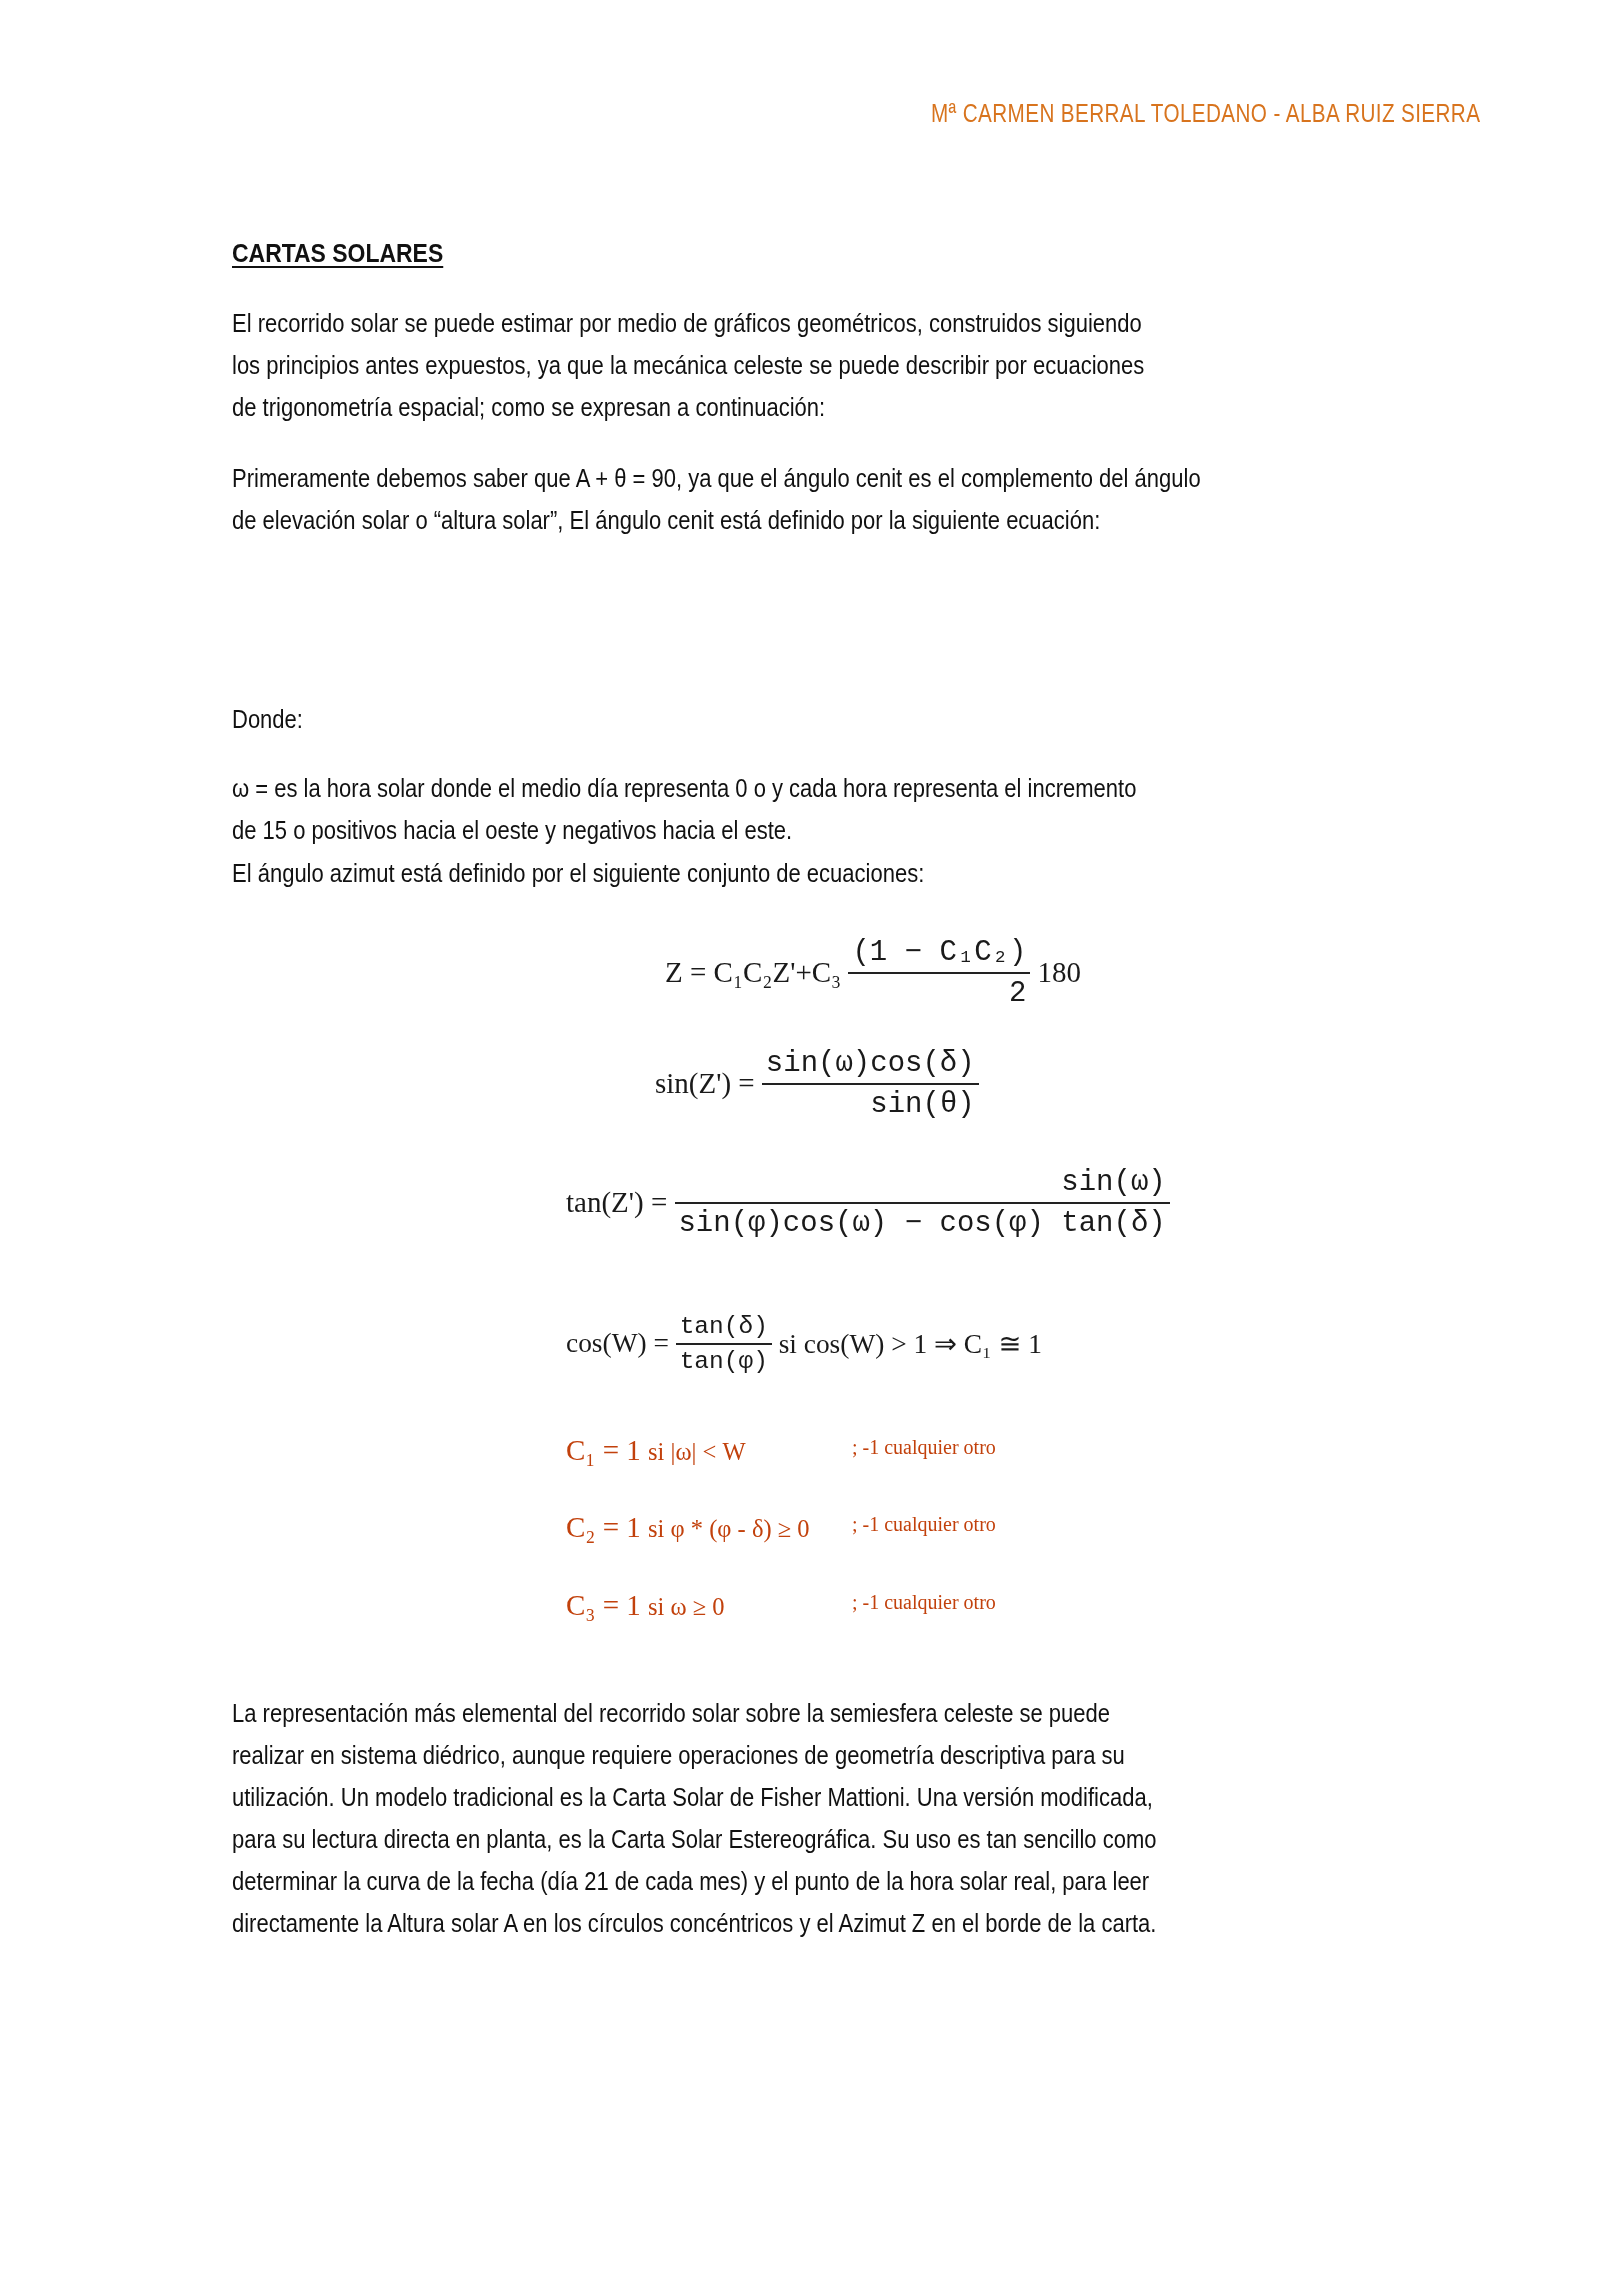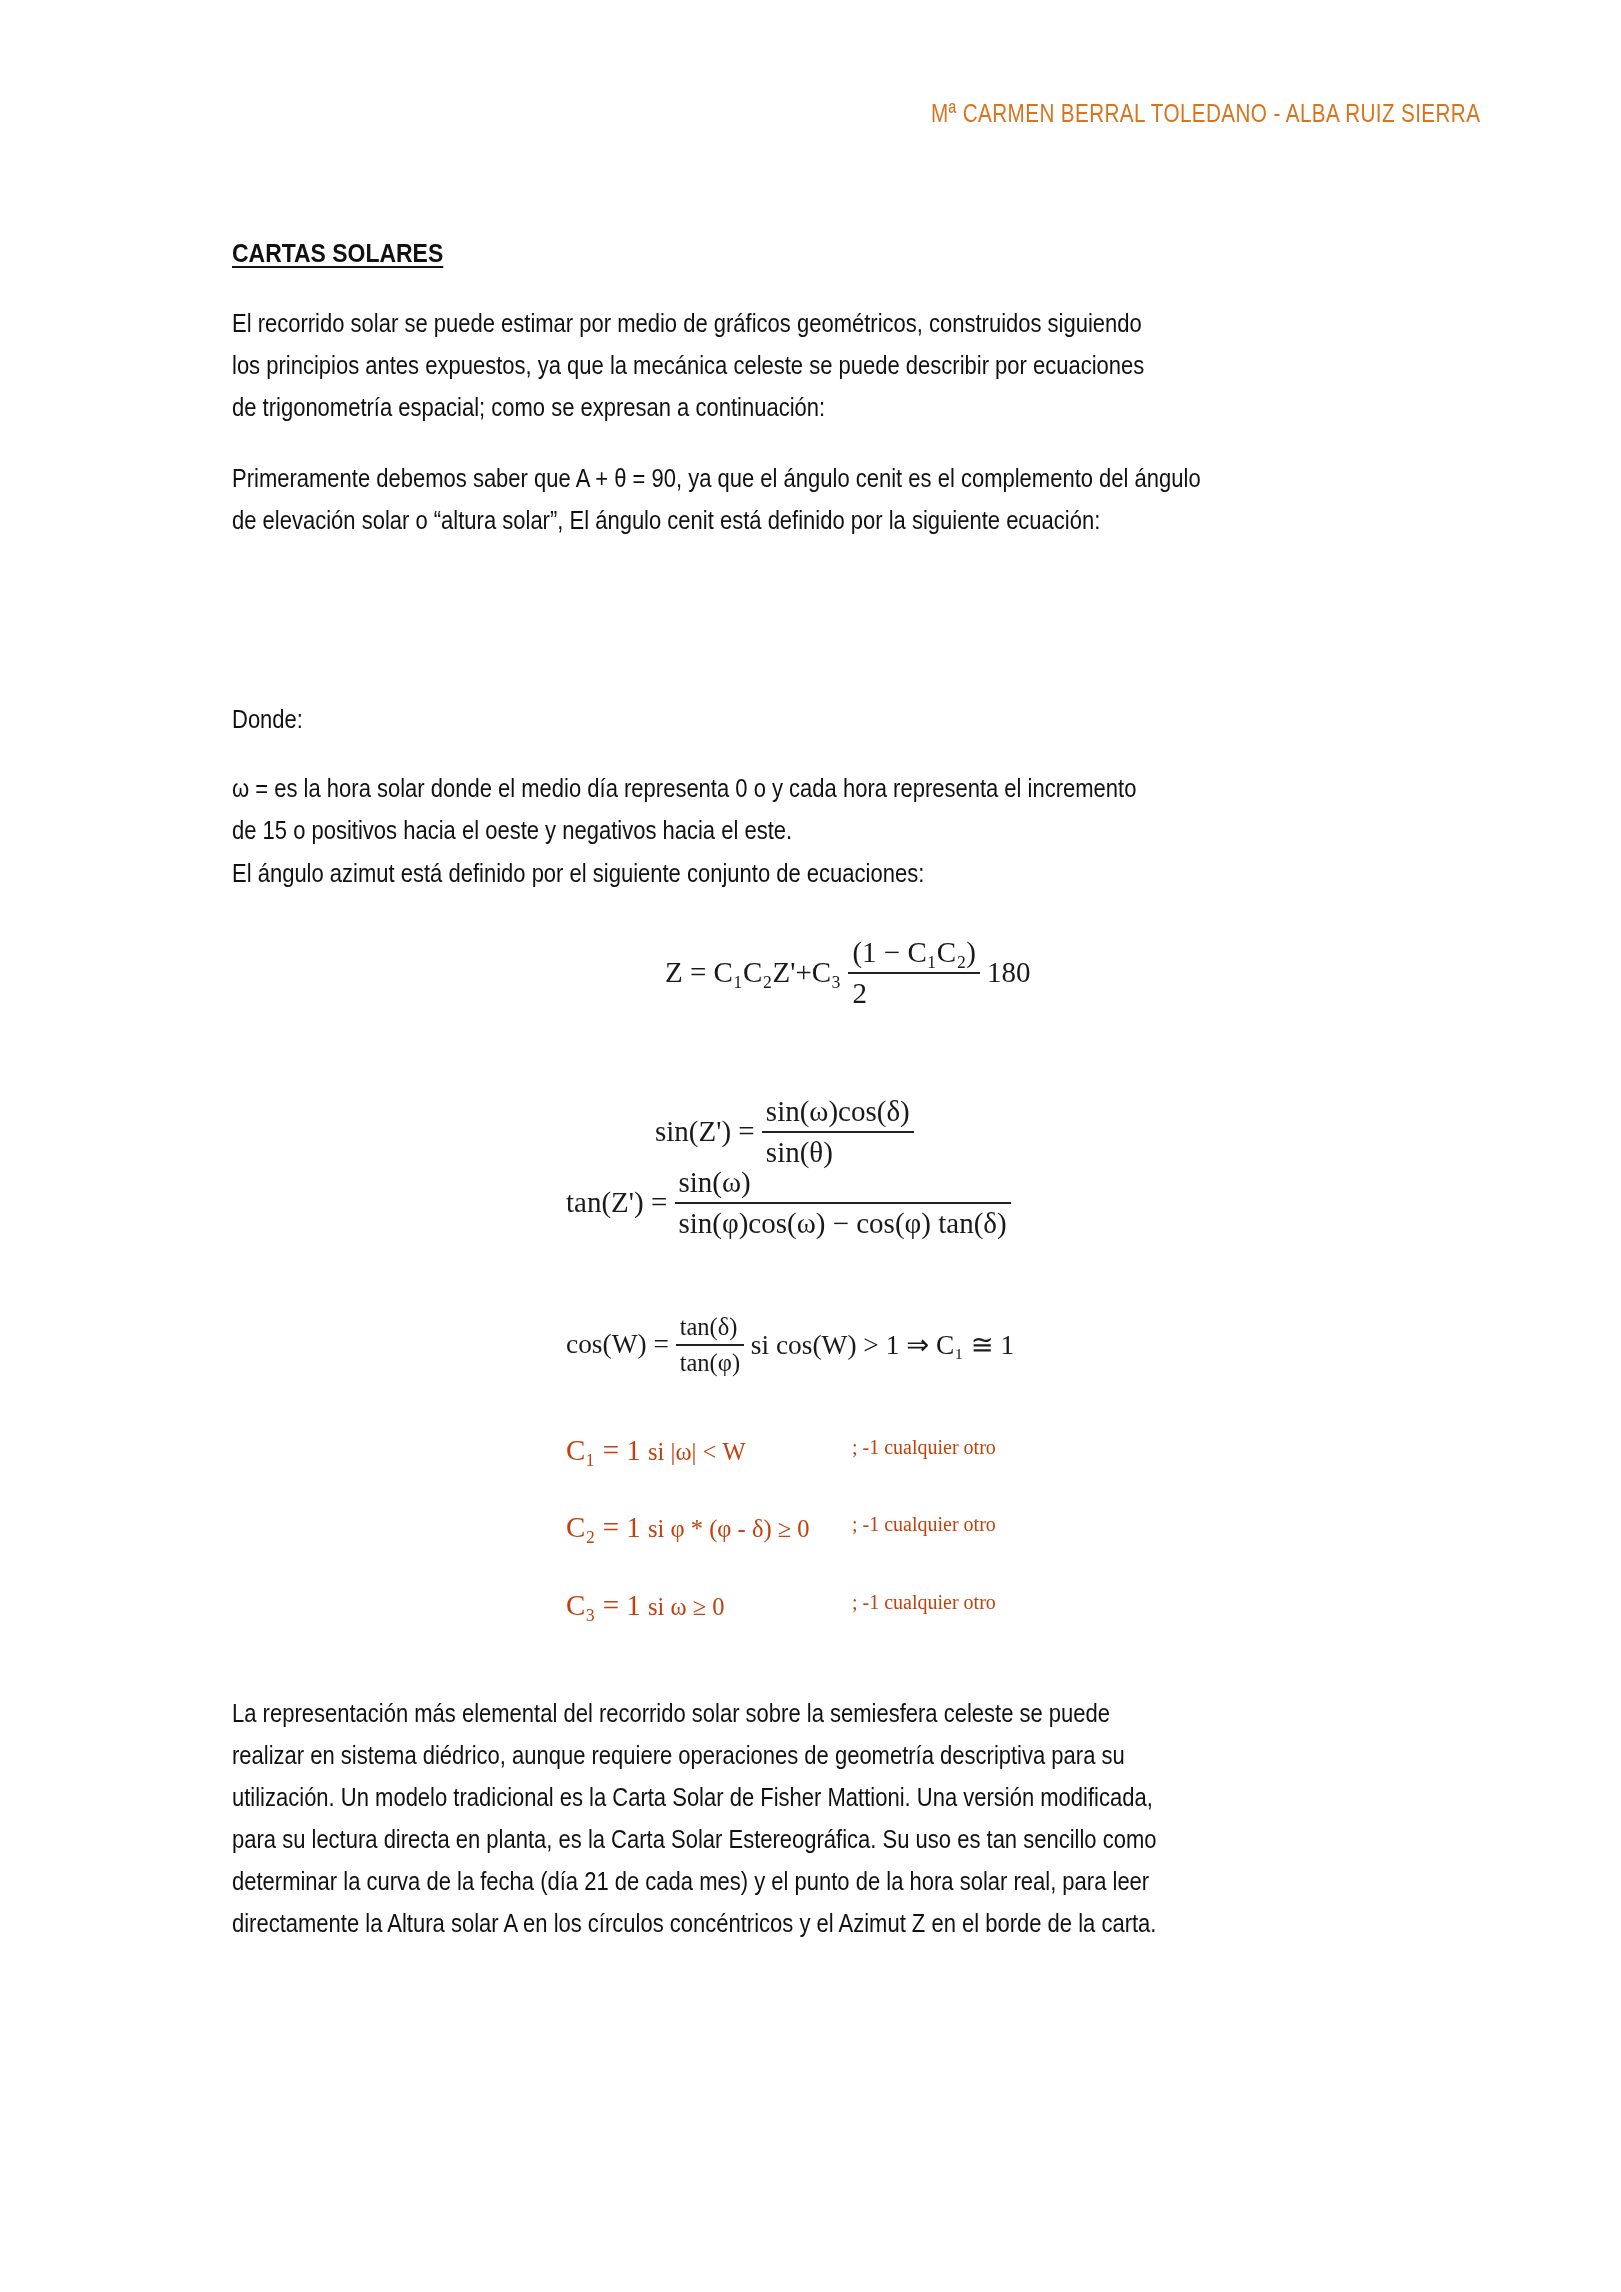--- a/index.html
+++ b/index.html
@@ -14,21 +14,21 @@
   .body-text {
     font-family: "Liberation Sans", sans-serif;
     font-size: 25px; color: #111; white-space: nowrap;
     transform: scaleX(0.88); transform-origin: left top;
   }
   .line { position: absolute; left: 232px; }
   .title { position: absolute; left: 232px; top: 239px; font-family: "Liberation Sans", sans-serif;
            font-weight: bold; font-size: 25.5px; text-decoration: underline; text-underline-offset: 3.9px;
            transform: scaleX(0.9); transform-origin: left top; white-space: nowrap; }
   .eq { position: absolute; font-family: "Liberation Serif", serif; font-size: 29px; color: #1a1a1a; white-space: nowrap; }
-  .frac { display: inline-block; vertical-align: middle; text-align: left; }
+  .frac { display: inline-block; vertical-align: middle; text-align: right; font-family: Liberation Mono, monospace; }
   .frac .num { display: block; padding: 0 3.9px 2.9px; border-bottom: 2px solid #222; }
   .frac .den { display: block; padding: 2.9px 3.9px 0; }
   .cond { position: absolute; left: 566px; font-family: "Liberation Serif", serif; font-size: 29px; color: #c2410c; white-space: nowrap; }
   .cond .rest { position: absolute; left: 286px; top: 2px; font-size: 20px; }
   .cond .cnd { font-size: 24.5px; }
 </style>
 </head>
 <body>
 
 <div class="page">
@@ -59,21 +59,21 @@
 
   <div class="eq" style="left:665px; top:936px;">
     <span style="vertical-align:middle">Z = C₁C₂Z'+C₃</span>
     <span class="frac">
       <span class="num">(1 − C₁C₂)</span>
       <span class="den">2</span>
     </span>
     <span style="vertical-align:middle">180</span>
   </div>
 
-  <div class="eq" style="left:655px; top:1047px;margin-top:48px;">
+  <div class="eq" style="left:655px; top:1047px;">
     <span style="vertical-align:middle">sin(Z') =</span>
     <span class="frac">
       <span class="num">sin(ω)cos(δ)</span>
       <span class="den">sin(θ)</span>
     </span>
   </div>
 
   <div class="eq" style="left:566px; top:1166px;">
     <span style="vertical-align:middle">tan(Z') =</span>
     <span class="frac">

